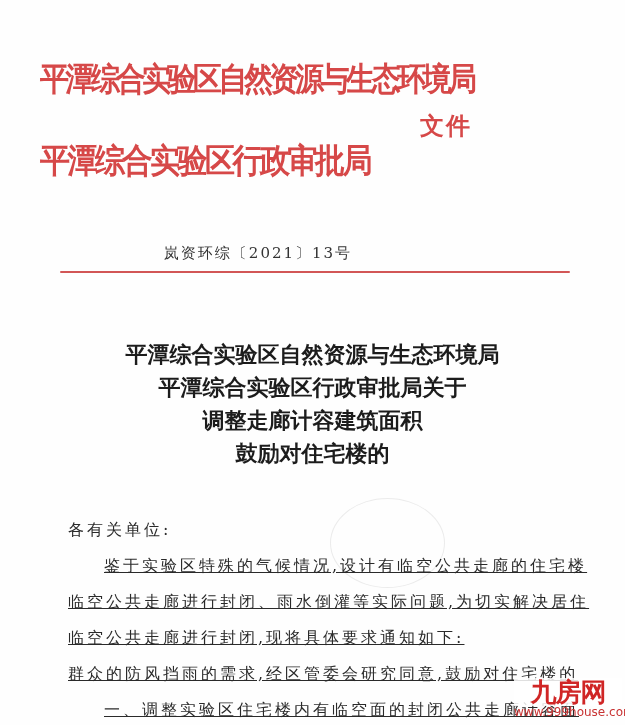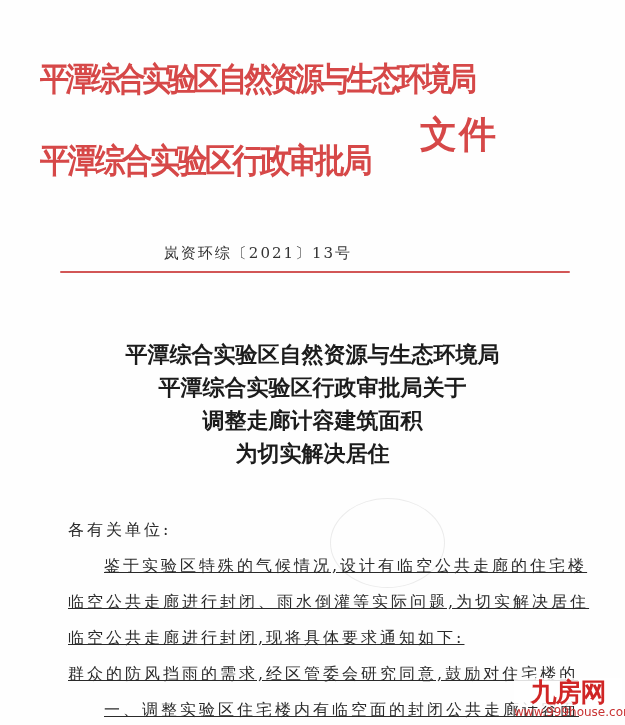--- a/index.html
+++ b/index.html
@@ -29,21 +29,21 @@
     }
     .issuer-1 { left: 40px; top: 58px; }
     .issuer-2 { left: 40px; top: 138px; font-size: 30px; letter-spacing: -2.5px; }
     .wenjian {
       position: absolute;
       left: 420px;
       top: 110px;
       color: #d64848;
       font-family: "DejaVu Serif", "Liberation Serif", serif;
       font-weight: bold;
-      font-size: 37px;
+      font-size: 24px;
       letter-spacing: 2px;
       white-space: nowrap;
     }
     .doc-number {
       position: absolute;
       left: 0;
       width: 516px;
       top: 244px;
       text-align: center;
       font-size: 15px;
@@ -132,21 +132,21 @@
   <div class="issuer-line issuer-2">平潭综合实验区行政审批局</div>
   <div class="wenjian">文件</div>
 
   <div class="doc-number">岚资环综〔2021〕13号</div>
   <div class="red-rule"></div>
 
   <div class="title-block">
     <span class="title-line">平潭综合实验区自然资源与生态环境局</span>
     <span class="title-line">平潭综合实验区行政审批局关于</span>
     <span class="title-line">调整走廊计容建筑面积</span>
-    <span class="title-line">为切实解决居住</span>
+    <span class="title-line">鼓励对住宅楼的</span>
   </div>
 
   <div class="stamp-ghost"></div>
 
   <div class="body-text">
     <span class="salutation">各有关单位:</span>
     <span class="para-line indent">鉴于实验区特殊的气候情况,设计有临空公共走廊的住宅楼</span>
     <span class="para-line">临空公共走廊进行封闭、雨水倒灌等实际问题,为切实解决居住</span>
     <span class="para-line">临空公共走廊进行封闭,现将具体要求通知如下:</span>
     <span class="para-line">群众的防风挡雨的需求,经区管委会研究同意,鼓励对住宅楼的</span>

